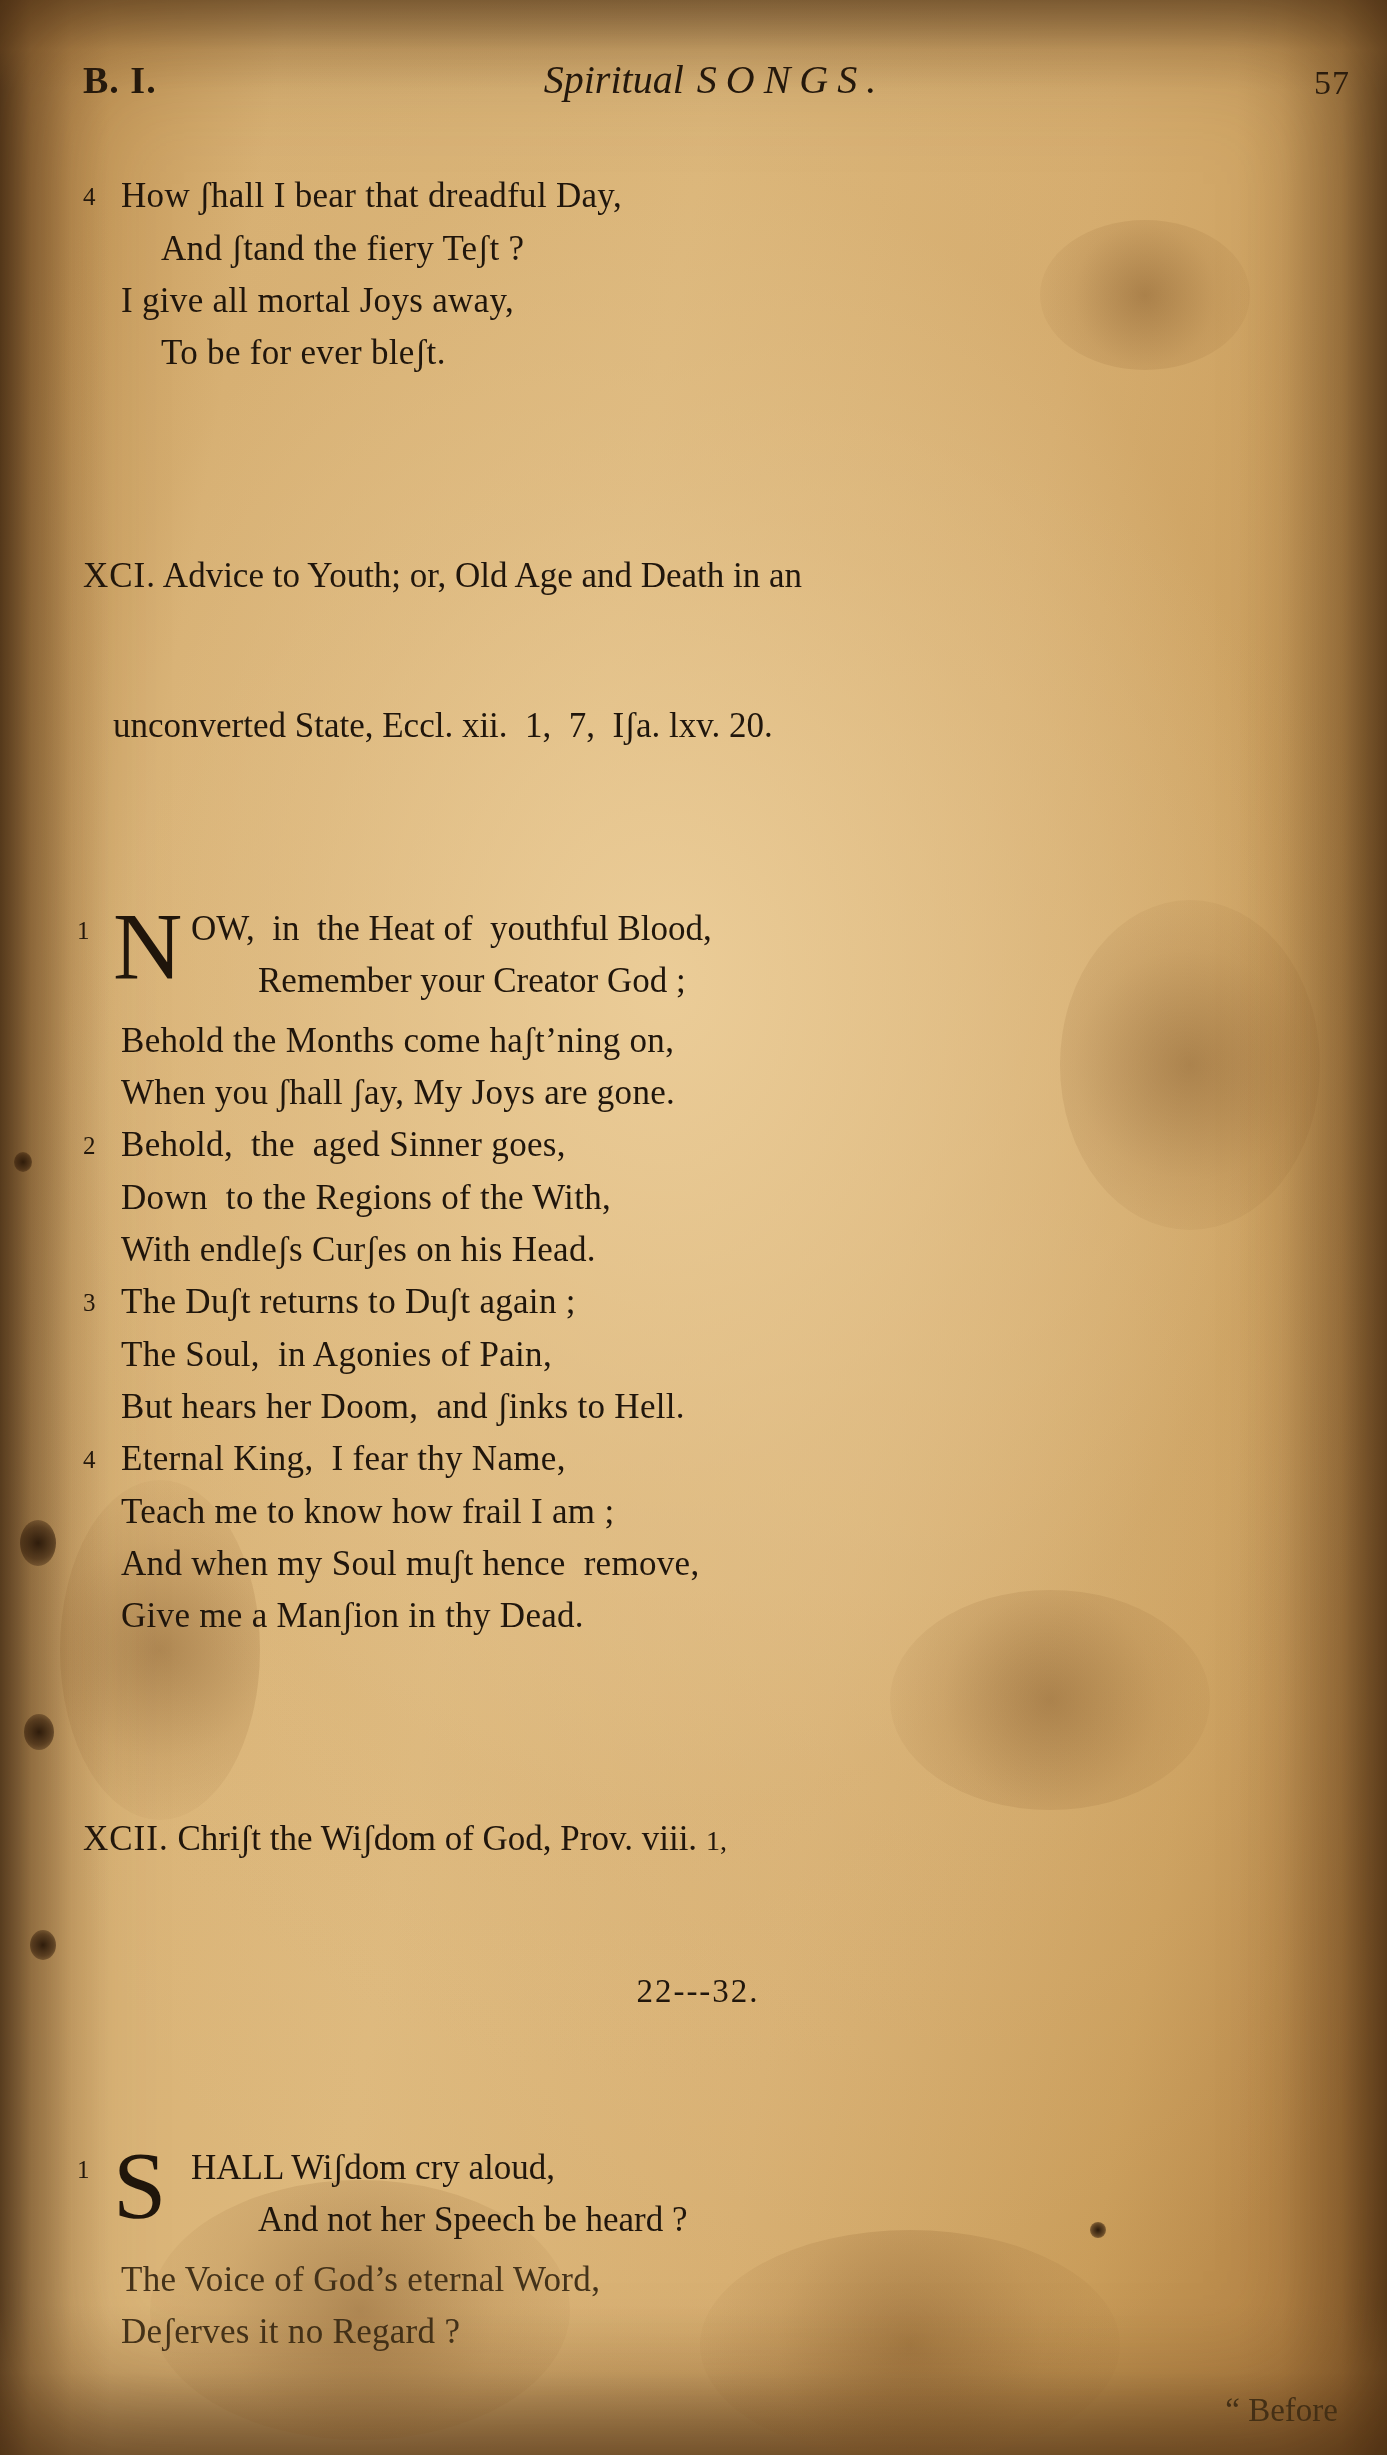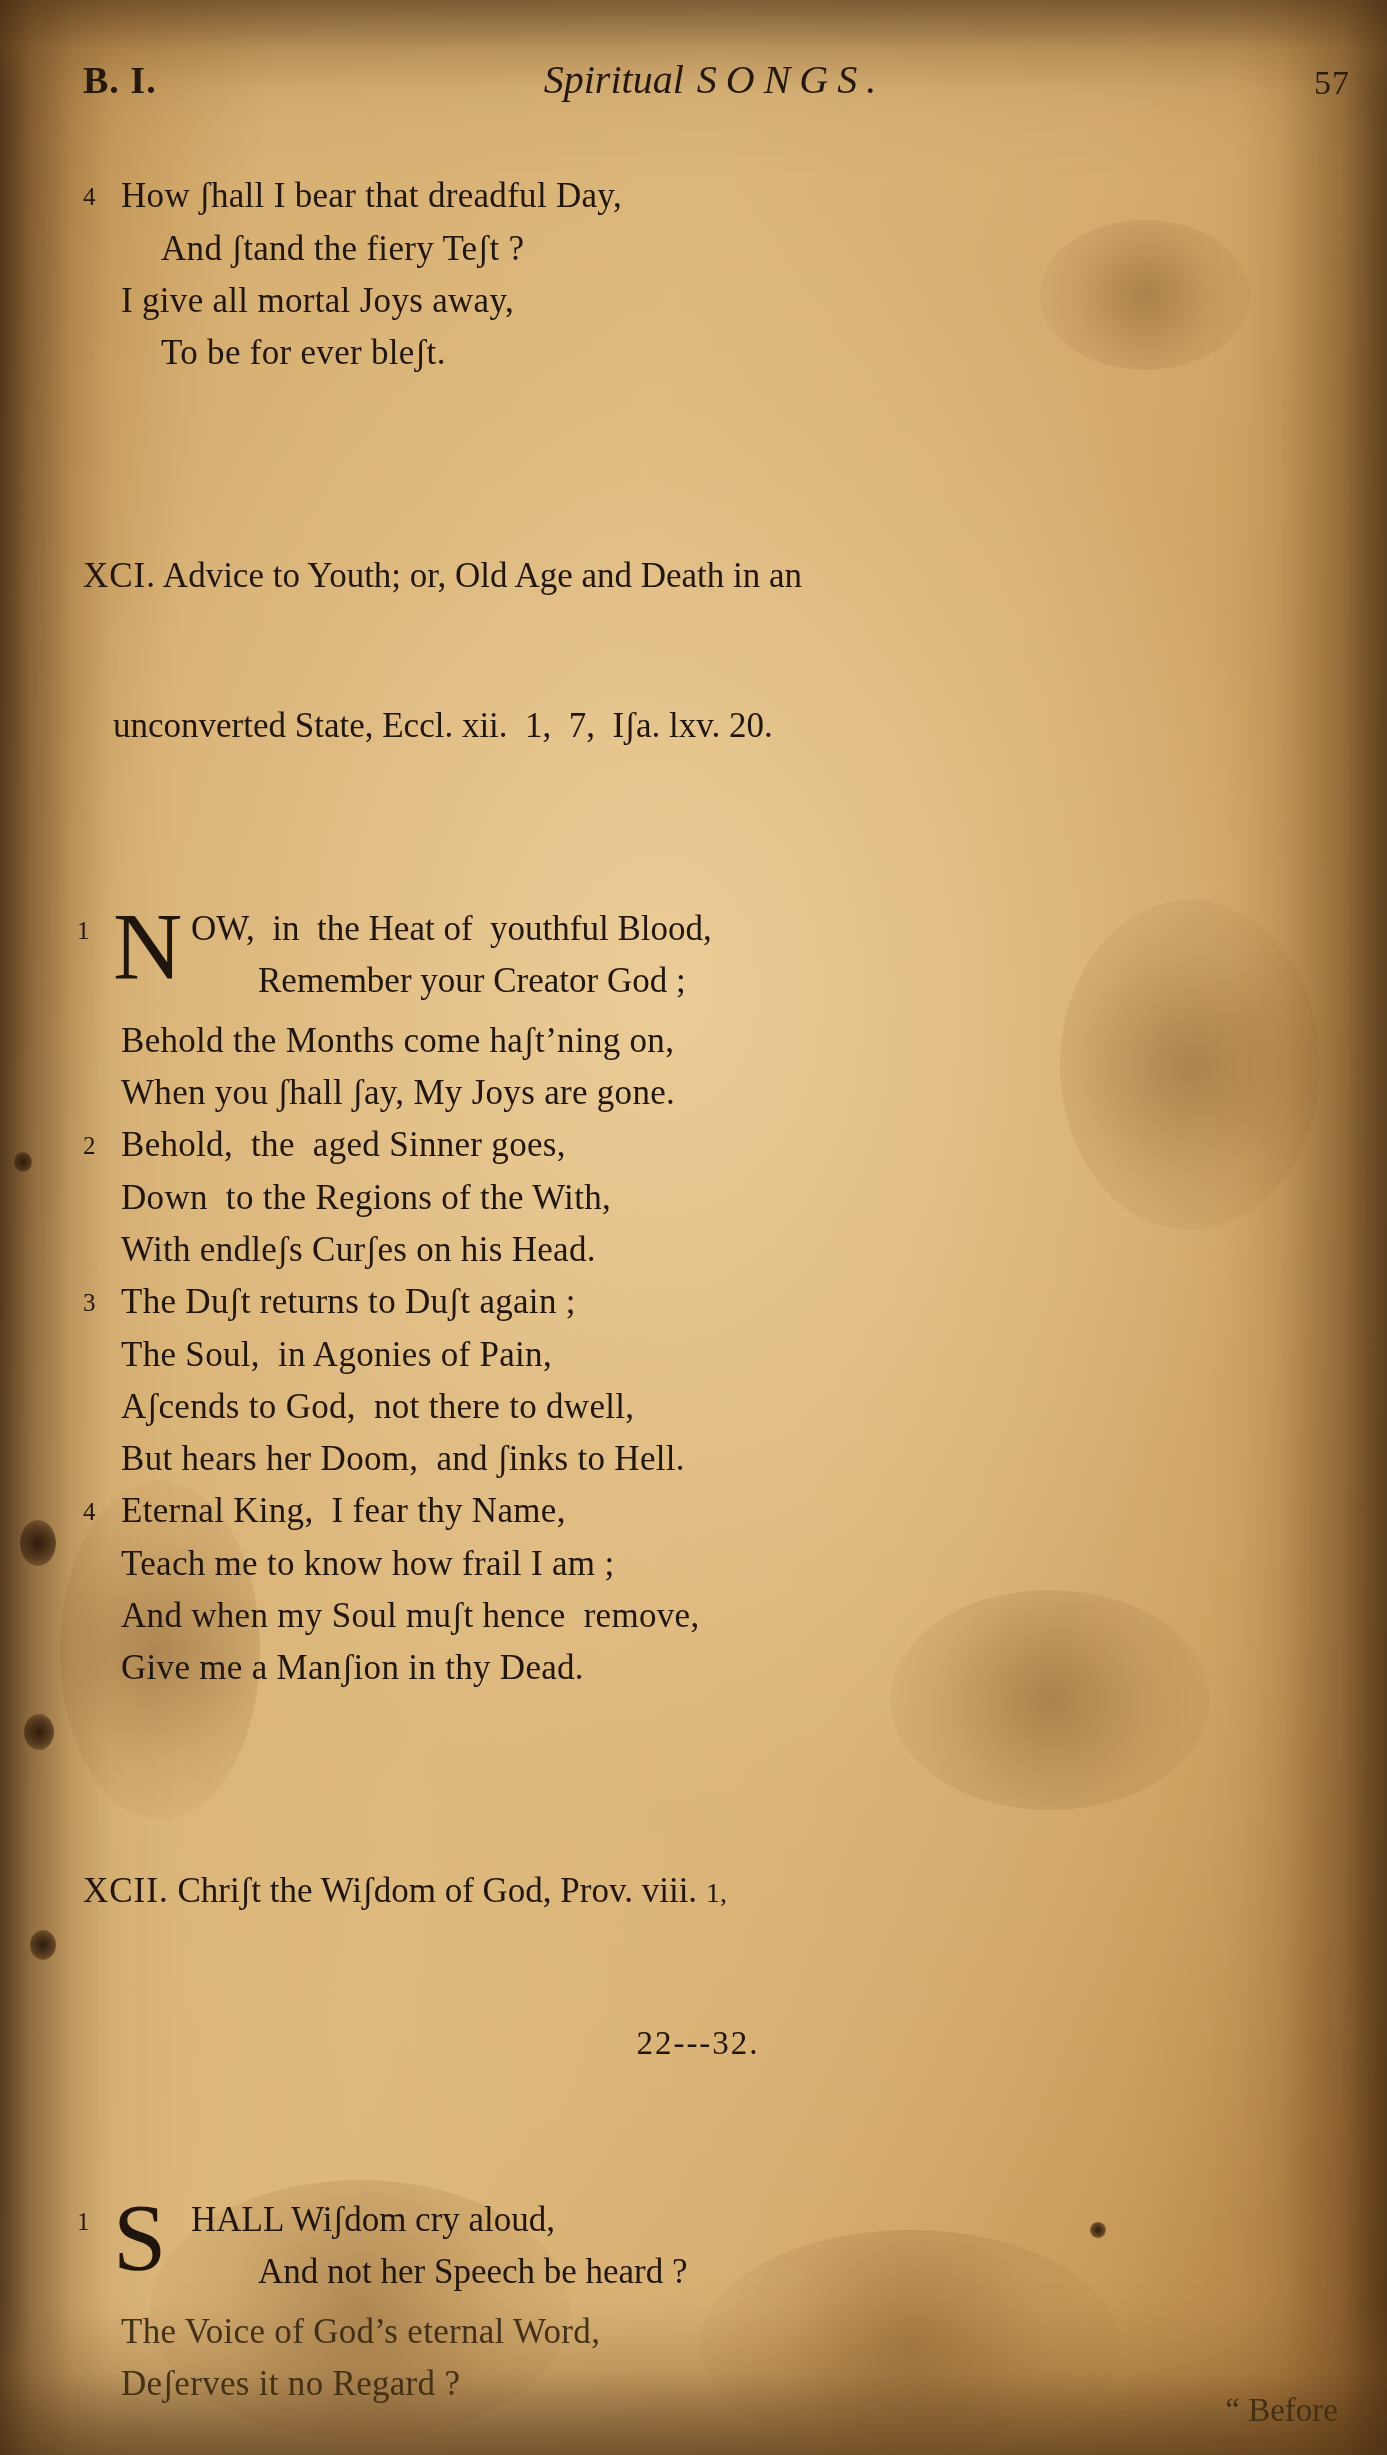--- a/index.html
+++ b/index.html
@@ -263,21 +263,20 @@
 
       <div class="stanza">
         <div class="line ind0"><span class="num">2</span><span>Behold,  the  aged Sinner goes,</span></div>
         <div class="line ind0">Down  to the Regions of the With,</div>
         <div class="line ind0">With endleʃs Curʃes on his Head.</div>
       </div>
 
       <div class="stanza">
         <div class="line ind0"><span class="num">3</span><span>The Duʃt returns to Duʃt again ;</span></div>
         <div class="line ind0">The Soul,  in Agonies of Pain,</div>
-        <div class="line ind0">Aʃcends to God,  not there to dwell,</div>
         <div class="line ind0">But hears her Doom,  and ʃinks to Hell.</div>
       </div>
 
       <div class="stanza">
         <div class="line ind0"><span class="num">4</span><span>Eternal King,  I fear thy Name,</span></div>
         <div class="line ind0">Teach me to know how frail I am ;</div>
         <div class="line ind0">And when my Soul muʃt hence  remove,</div>
         <div class="line ind0">Give me a Manʃion in thy Dead.</div>
       </div>
 

